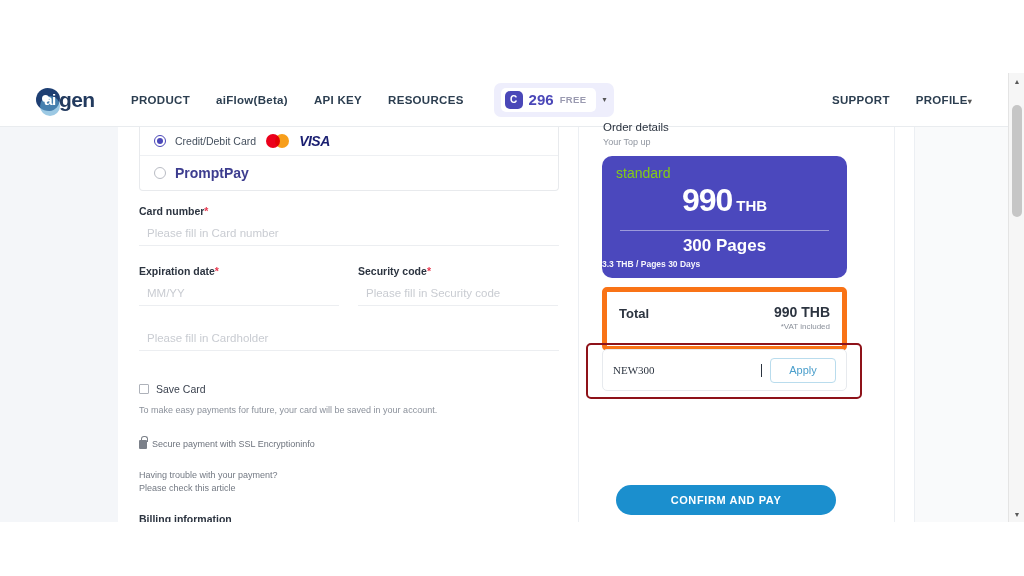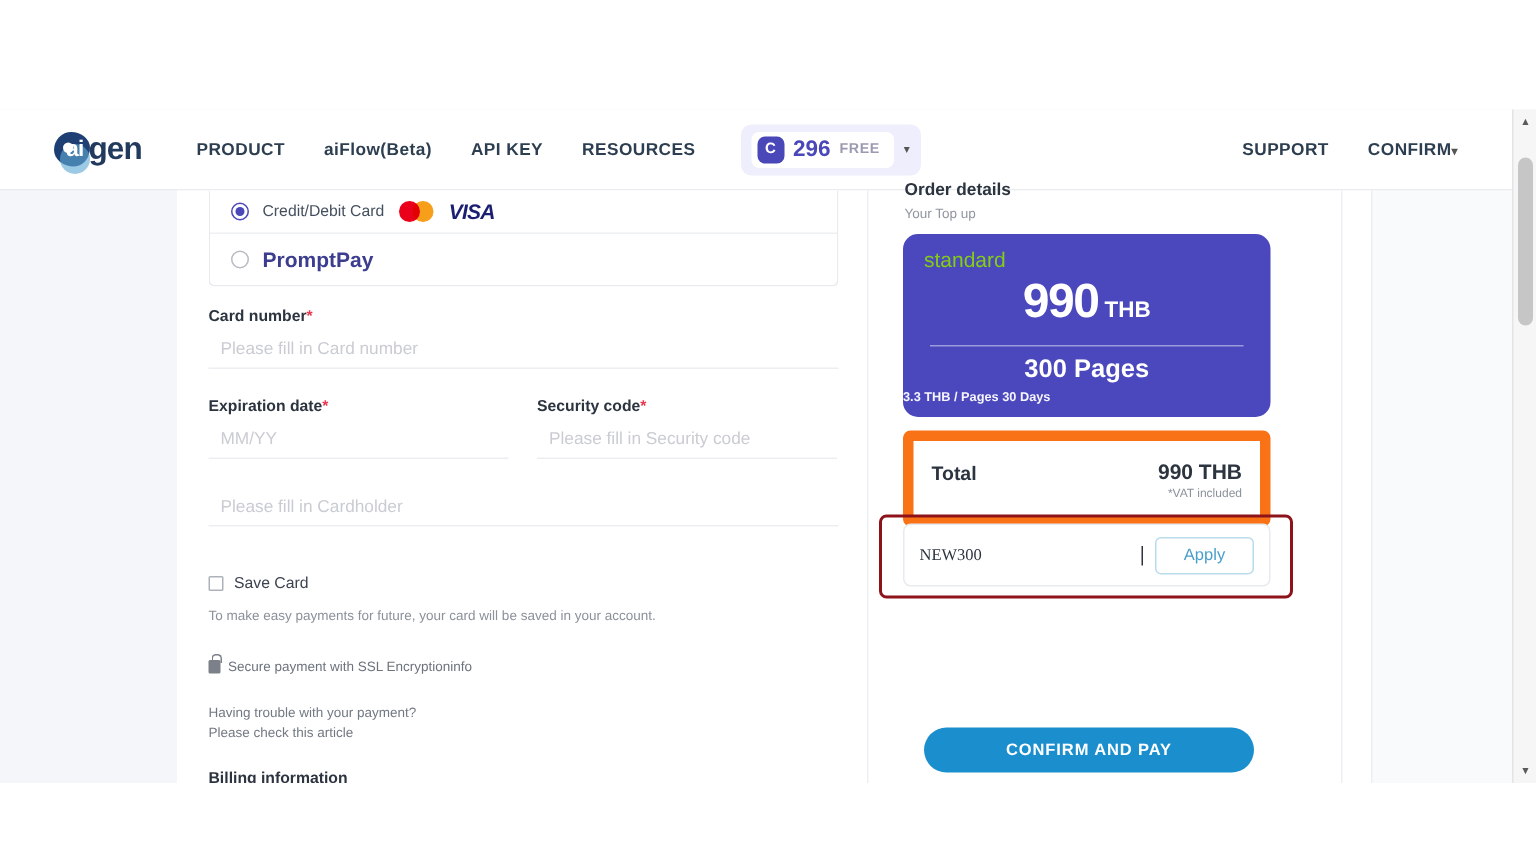--- a/index.html
+++ b/index.html
@@ -201,21 +201,21 @@
     font-size: 9px; color: #737983; line-height: 1.45;
   }
   .billing-head {
     position: absolute; left: 139px; top: 514px;
     font-size: 10.5px; font-weight: 700; color: #2c3440;
   }
 
   
   .od-title {
     position: absolute; left: 603px; top: 122px;
-    font-size: 11.5px; font-weight: 700; color: #2c3440;
+    font-size: 11.5px; font-weight: 400; color: #2c3440;
   }
   .od-sub {
     position: absolute; left: 603px; top: 138px;
     font-size: 9px; color: #9096a0;
   }
   .plan-card {
     position: absolute; left: 602px; top: 157px;
     width: 245px; height: 122px;
     background: #4b48bd; border-radius: 10px;
     color: #ffffff; overflow: hidden;
@@ -239,21 +239,21 @@
     text-align: center; font-size: 17px; font-weight: 800;
   }
   .plan-rate {
     position: absolute; left: 0; right: 0; top: 103px;
     text-align: left; font-size: 8.5px; font-weight: 600; opacity: .95;
   }
 
   .total-box {
     position: absolute; left: 602px; top: 288px;
     width: 245px; height: 64px;
-    border: 7px solid #f97316; border-radius: 5px;
+    border: 5px solid #f97316; border-radius: 5px;
     background: #ffffff;
   }
   .total-label {
     position: absolute; left: 12px; top: 14px;
     font-size: 13px; font-weight: 700; color: #2c3440;
   }
   .total-amt {
     position: absolute; right: 12px; top: 12px;
     font-size: 14px; font-weight: 800; color: #2c3440;
   }
@@ -350,21 +350,21 @@
             <span class="credits-num">296</span>
             <span class="credits-free">FREE</span>
           </span>
           <span class="caret">▾</span>
         </span>
       </div>
 
       <div class="nav-right">
         <span class="nav-item">SUPPORT</span>
         <span class="nav-item">
-          <span>CONFIRM</span><span class="caret">▾</span>
+          <span>PROFILE</span><span class="caret">▾</span>
         </span>
       </div>
     </div>
 
     <div id="left-col"></div>
     <div id="right-col"></div>
     <div id="rail-a"></div>
     <div id="rail-b"></div>
 
     <div class="pay-box" style="left:139px; top:54px;">

